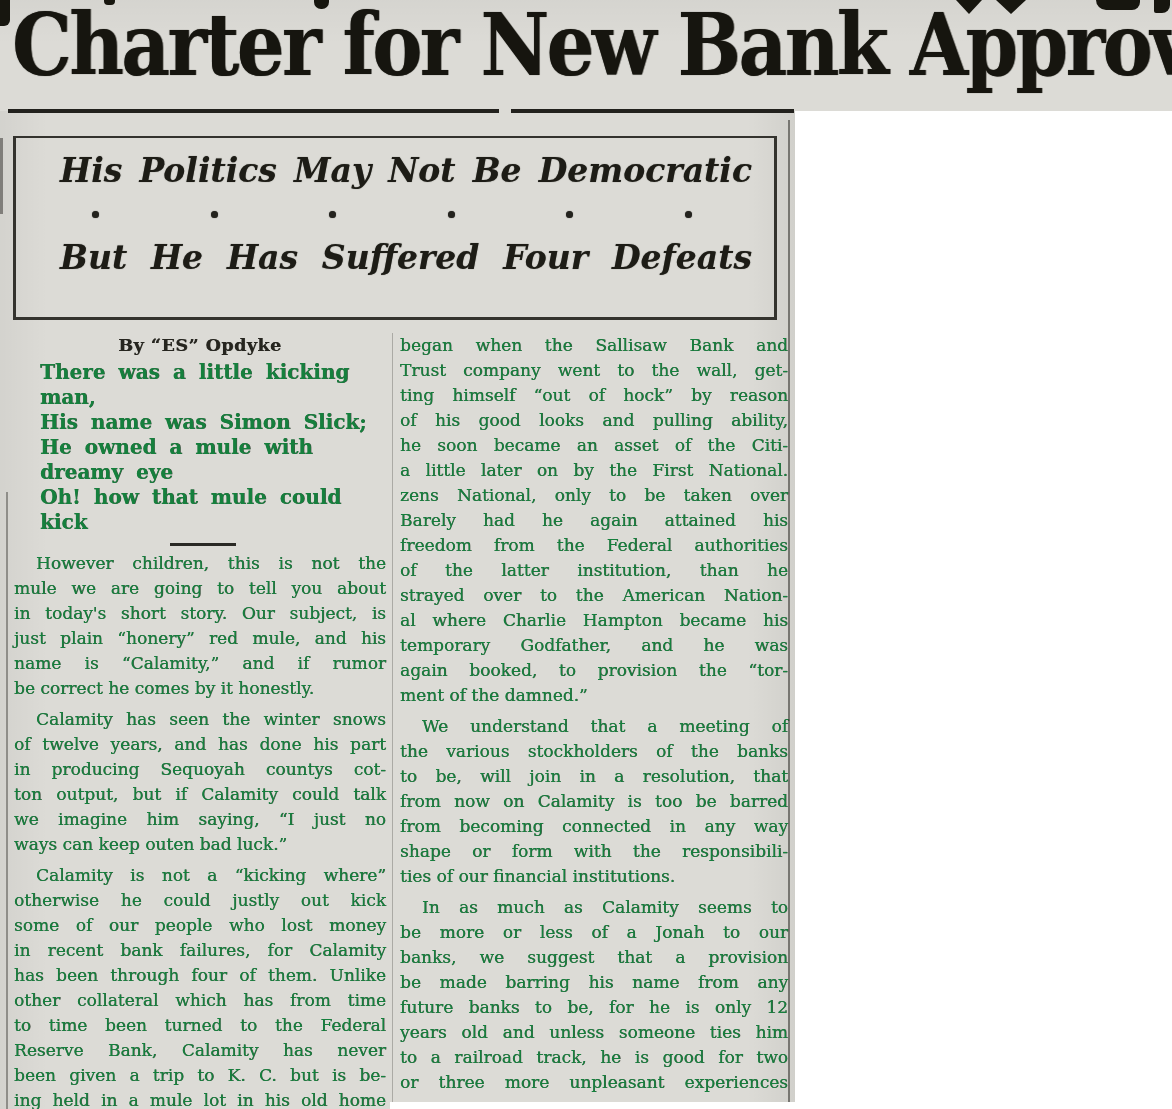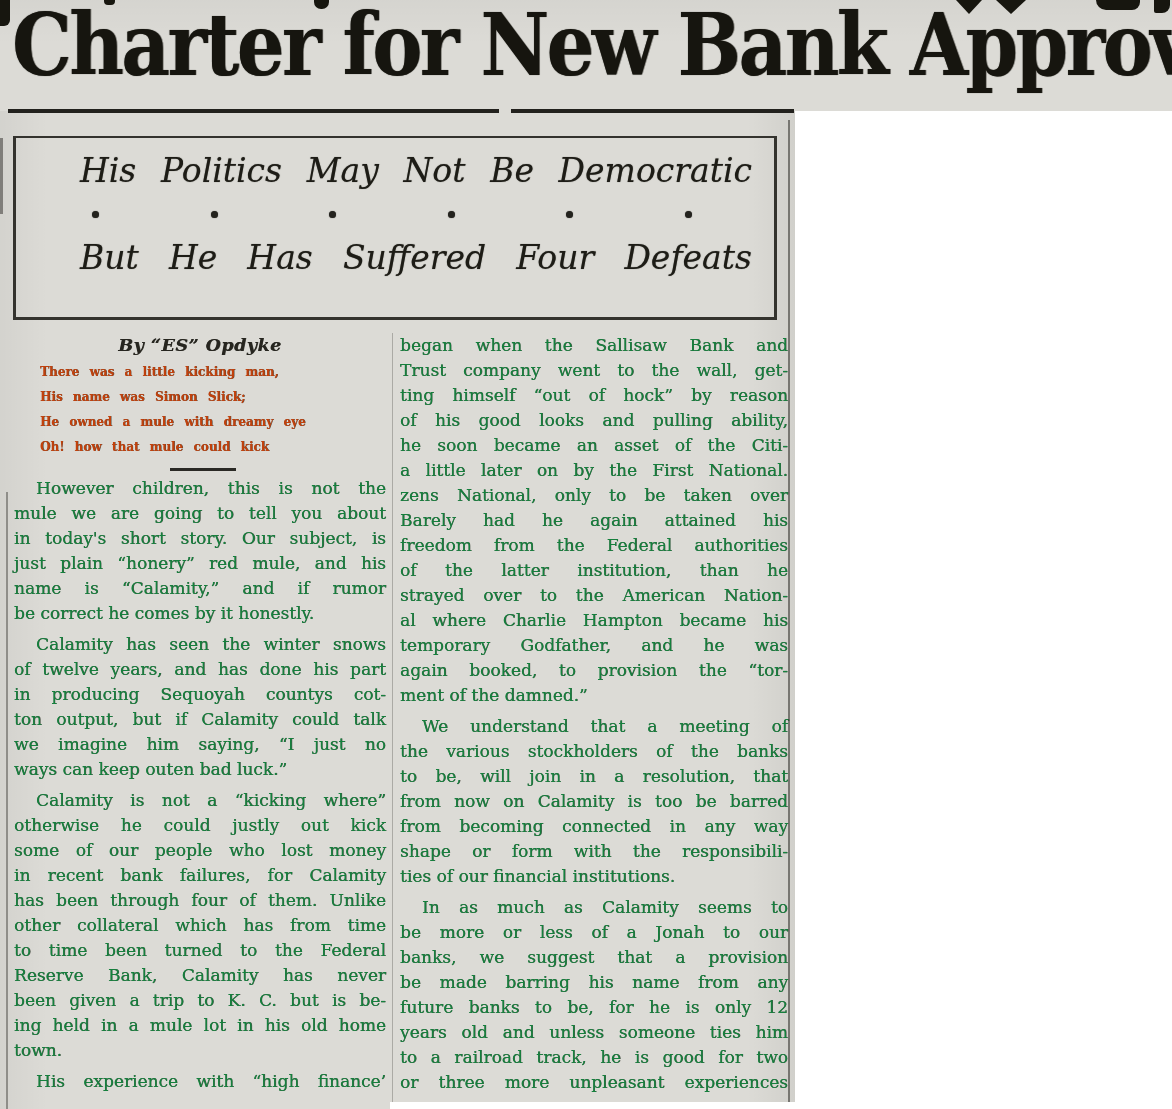--- a/index.html
+++ b/index.html
@@ -30,49 +30,47 @@
   .headline-rule {
     position:absolute; left:8px; top:109px; width:786px; height:4px;
     background:linear-gradient(90deg,#22211d 0 62.5%, transparent 62.5% 64%, #22211d 64% 100%);
   }
   
   .subhead-box {
     position:absolute; left:13px; top:136px; width:764px; height:184px;
     box-sizing:border-box; border:3px solid #34332e; border-top-width:2px;
   }
   .subhead-line {
-    font-style:italic; font-weight:normal; font-size:33px; line-height:40px;
+    font-style:italic; font-weight:bold; font-size:33px; line-height:40px;
     color:#1d1c16; padding:0 22px 0 44px;
     text-align:justify; text-align-last:justify;
     text-shadow:0 0 1px rgba(29,28,22,.6);
-    margin-left:20px;
   }
   .subhead-line.first { margin-top:13px; }
   .subhead-line.second { margin-top:13px; }
   .dots-row {
     display:flex; justify-content:space-between;
     margin-top:20px; padding:0 82px 0 76px; height:14px;
   }
   .dots-row .dot {
     width:7px; height:7px; border-radius:50%;
     background:#24231e; box-shadow:0 0 1px rgba(36,35,30,.8);
   }
   
   .column { position:absolute; top:333px; }
   .column.left  { left:14px;  width:372px; }
   .column.right { left:400px; width:388px; }
   .byline {
     text-align:center; font-weight:bold; font-size:17.5px; line-height:25px;
     color:#26251f; margin-bottom:2px; letter-spacing:.5px;
     text-shadow:.4px 0 0 rgba(38,37,31,.8);
-    font-style:italic;
   }
   .poem .line {
-    font-weight:bold; font-size:12px; line-height:25px;
-    padding-left:26px; word-spacing:6px; color:#c2410c;
+    font-weight:bold; font-size:20px; line-height:25px;
+    padding-left:26px; word-spacing:6px; color:#15803d;
     text-shadow:.4px 0 0 rgba(38,37,31,.8);
     text-align:left;
   }
   .poem-divider {
     width:66px; height:3px; background:#2a2925;
     margin:8px 0 5px 156px;
   }
   .para { margin-bottom:6px; }
   .para .line {
     font-size:17px; line-height:25px; color:#15803d;

